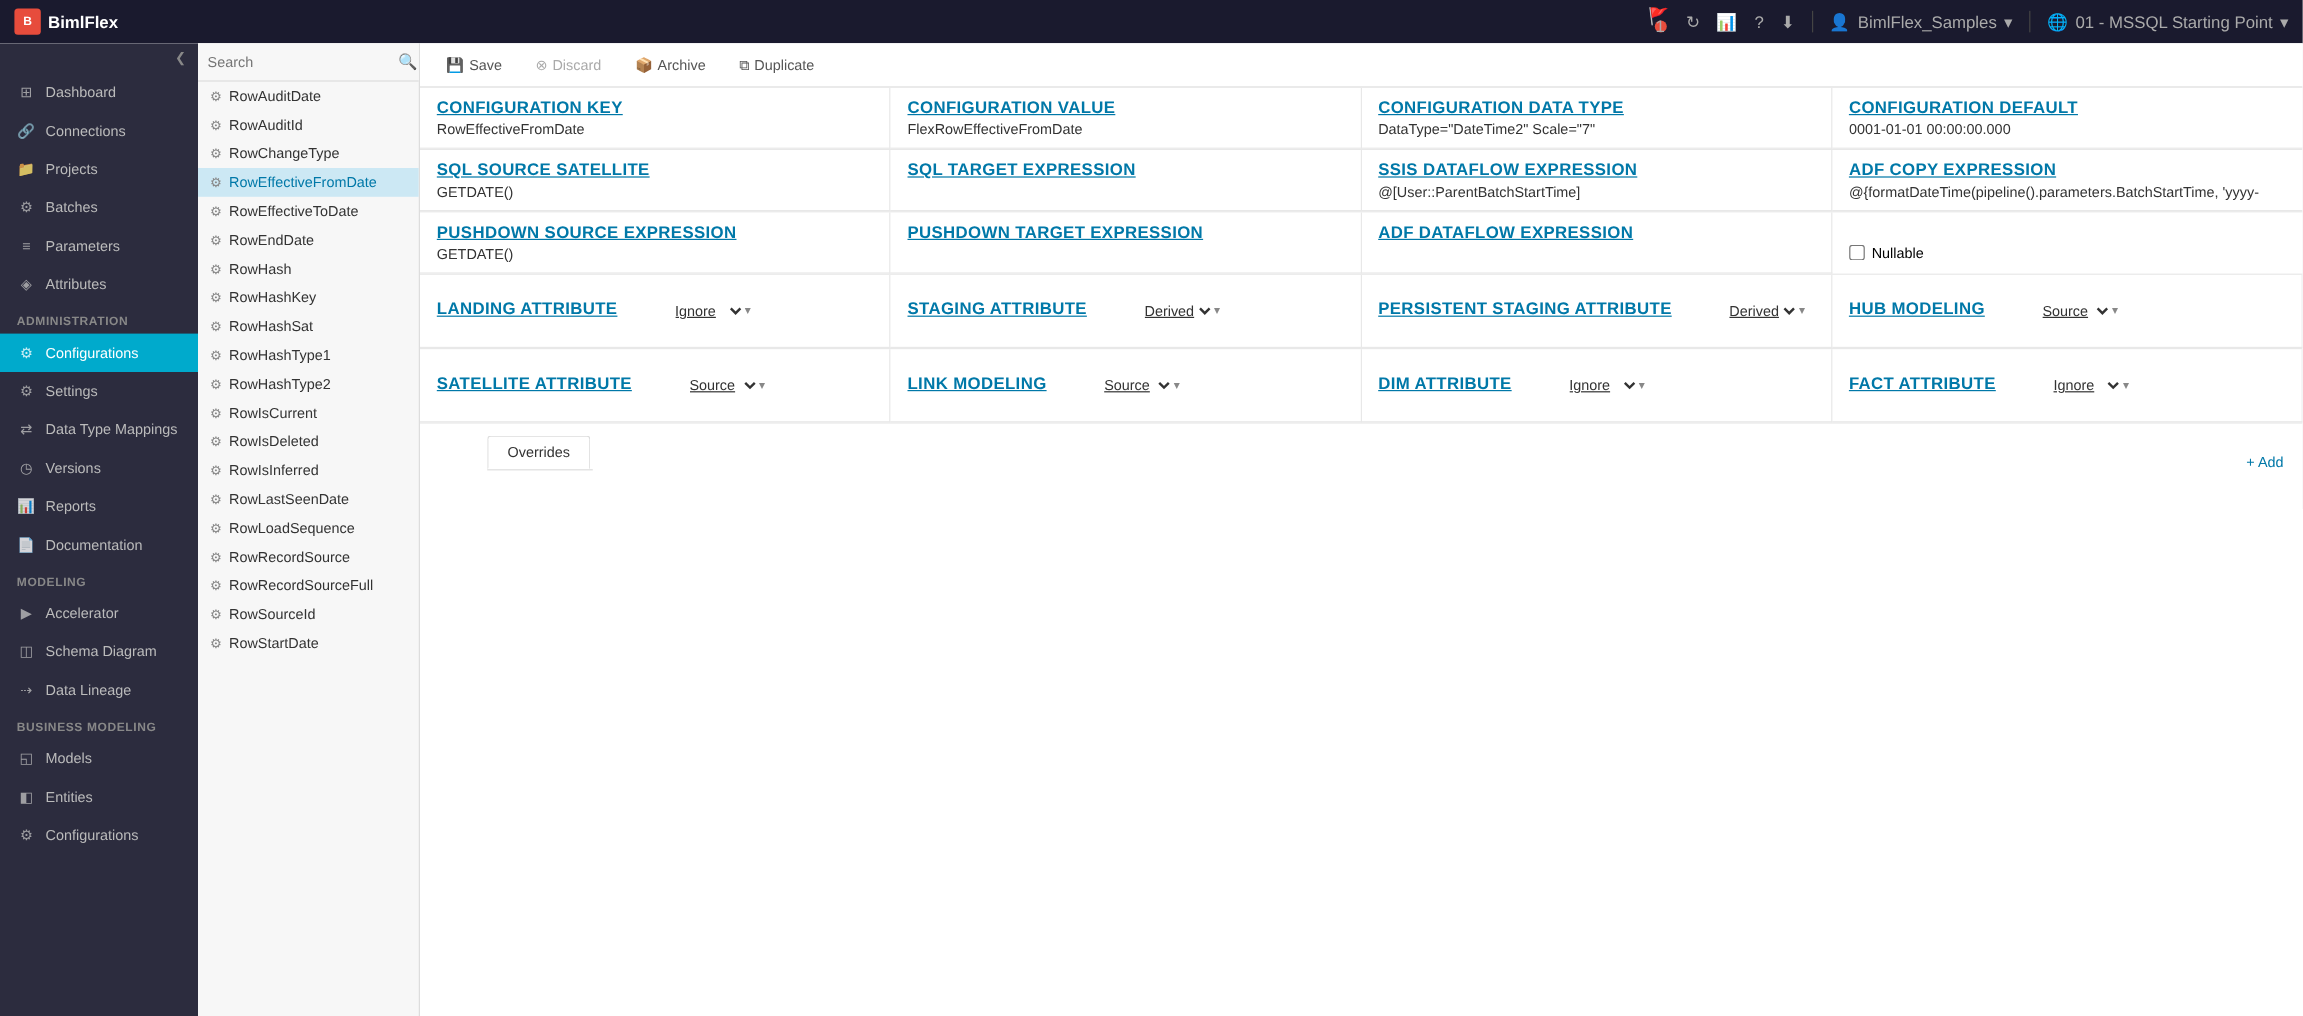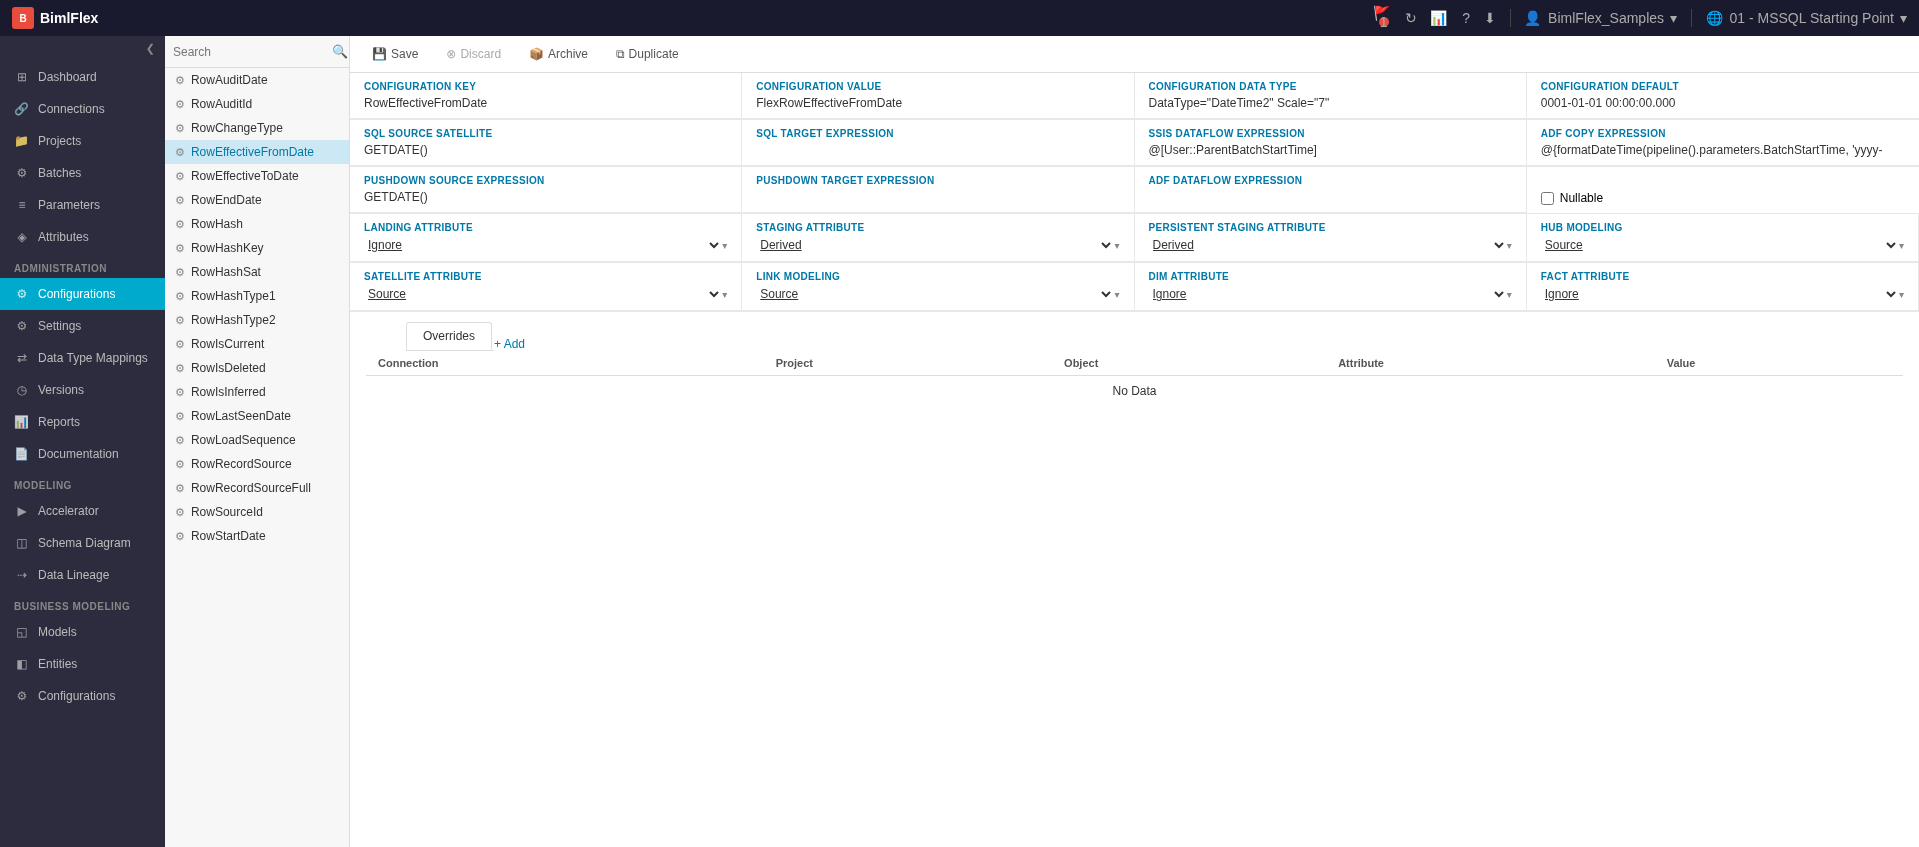--- a/index.html
+++ b/index.html
@@ -44,23 +44,23 @@
     
     .toolbar { display: flex; align-items: center; gap: 16px; padding: 8px 16px; border-bottom: 1px solid #ddd; background: white; flex-shrink: 0; }
     .toolbar-btn { display: flex; align-items: center; gap: 4px; color: #555; cursor: pointer; font-size: 12px; padding: 3px 6px; border-radius: 3px; }
     .toolbar-btn.disabled { color: #aaa; cursor: default; }
 
     
     .form-area { flex: 1; overflow-y: auto; padding: 0; }
     .form-grid { display: grid; grid-template-columns: 1fr 1fr 1fr 1fr; border-bottom: 1px solid #e8e8e8; }
     .form-cell { padding: 8px 14px; border-right: 1px solid #e8e8e8; border-bottom: 1px solid #e8e8e8; }
     .form-cell:last-child { border-right: none; }
-    .form-label { font-size: 10px; color: #0078a8; font-weight: 600; letter-spacing: 0.3px; margin-bottom: 4px; }
+    .form-label { font-size: 14px; color: #0078a8; font-weight: 600; letter-spacing: 0.3px; margin-bottom: 4px; text-decoration: underline; }
     .form-input { width: 100%; border: none; background: transparent; font-size: 12px; color: #333; outline: none; }
-    .form-select-cell { padding: 8px 14px; border-right: 1px solid #e8e8e8; border-bottom: 1px solid #e8e8e8; display: flex; flex-direction: column; }
+    .form-select-cell { padding: 20px 14px; border-right: 1px solid #e8e8e8; border-bottom: 1px solid #e8e8e8; display: flex; flex-direction: row; gap: 44px; }
     .form-select-wrapper { display: flex; align-items: center; }
     .form-select-wrapper select { flex: 1; border: none; background: transparent; font-size: 12px; color: #333; outline: none; cursor: pointer; text-decoration: underline; }
     .dropdown-arrow { color: #888; font-size: 10px; }
     .nullable-cell { padding: 8px 14px; display: flex; align-items: center; gap: 6px; margin-top: 16px; }
     .nullable-cell input[type=checkbox] { cursor: pointer; }
 
     
     .overrides-section { padding: 10px 16px; }
     .overrides-tabs { display: flex; gap: 0; border-bottom: 1px solid #ddd; margin-bottom: 0; }
     .overrides-tab { padding: 6px 16px; cursor: pointer; font-size: 12px; color: #555; border: 1px solid #ddd; border-bottom: none; background: white; border-radius: 3px 3px 0 0; margin-right: 2px; }
@@ -460,39 +460,23 @@
               <option>Derived</option>
               <option>Source</option>
               <option>Hash</option>
             </select>
             <span class="dropdown-arrow">▾</span>
           </div>
         </div>
       </div>
 
       <div class="overrides-section">
-        <div style="display:flex; align-items:flex-end;padding-left:40px;">
+        <div style="display:flex; justify-content:space-between; align-items:flex-end;padding-left:40px;">
           <div class="overrides-tabs">
             <div class="overrides-tab active">Overrides</div>
           </div>
           <div class="add-btn">+ Add</div>
         </div>
-        <table class="overrides-table">
-          <thead>
-            <tr>
-              <th>Connection</th>
-              <th>Project</th>
-              <th>Object</th>
-              <th>Attribute</th>
-              <th>Value</th>
-            </tr>
-          </thead>
-          <tbody>
-            <tr>
-              <td colspan="5" class="no-data">No Data</td>
-            </tr>
-          </tbody>
-        </table>
       </div>
 
     </div>
   </div>
 </div>
 
 </body></html>

